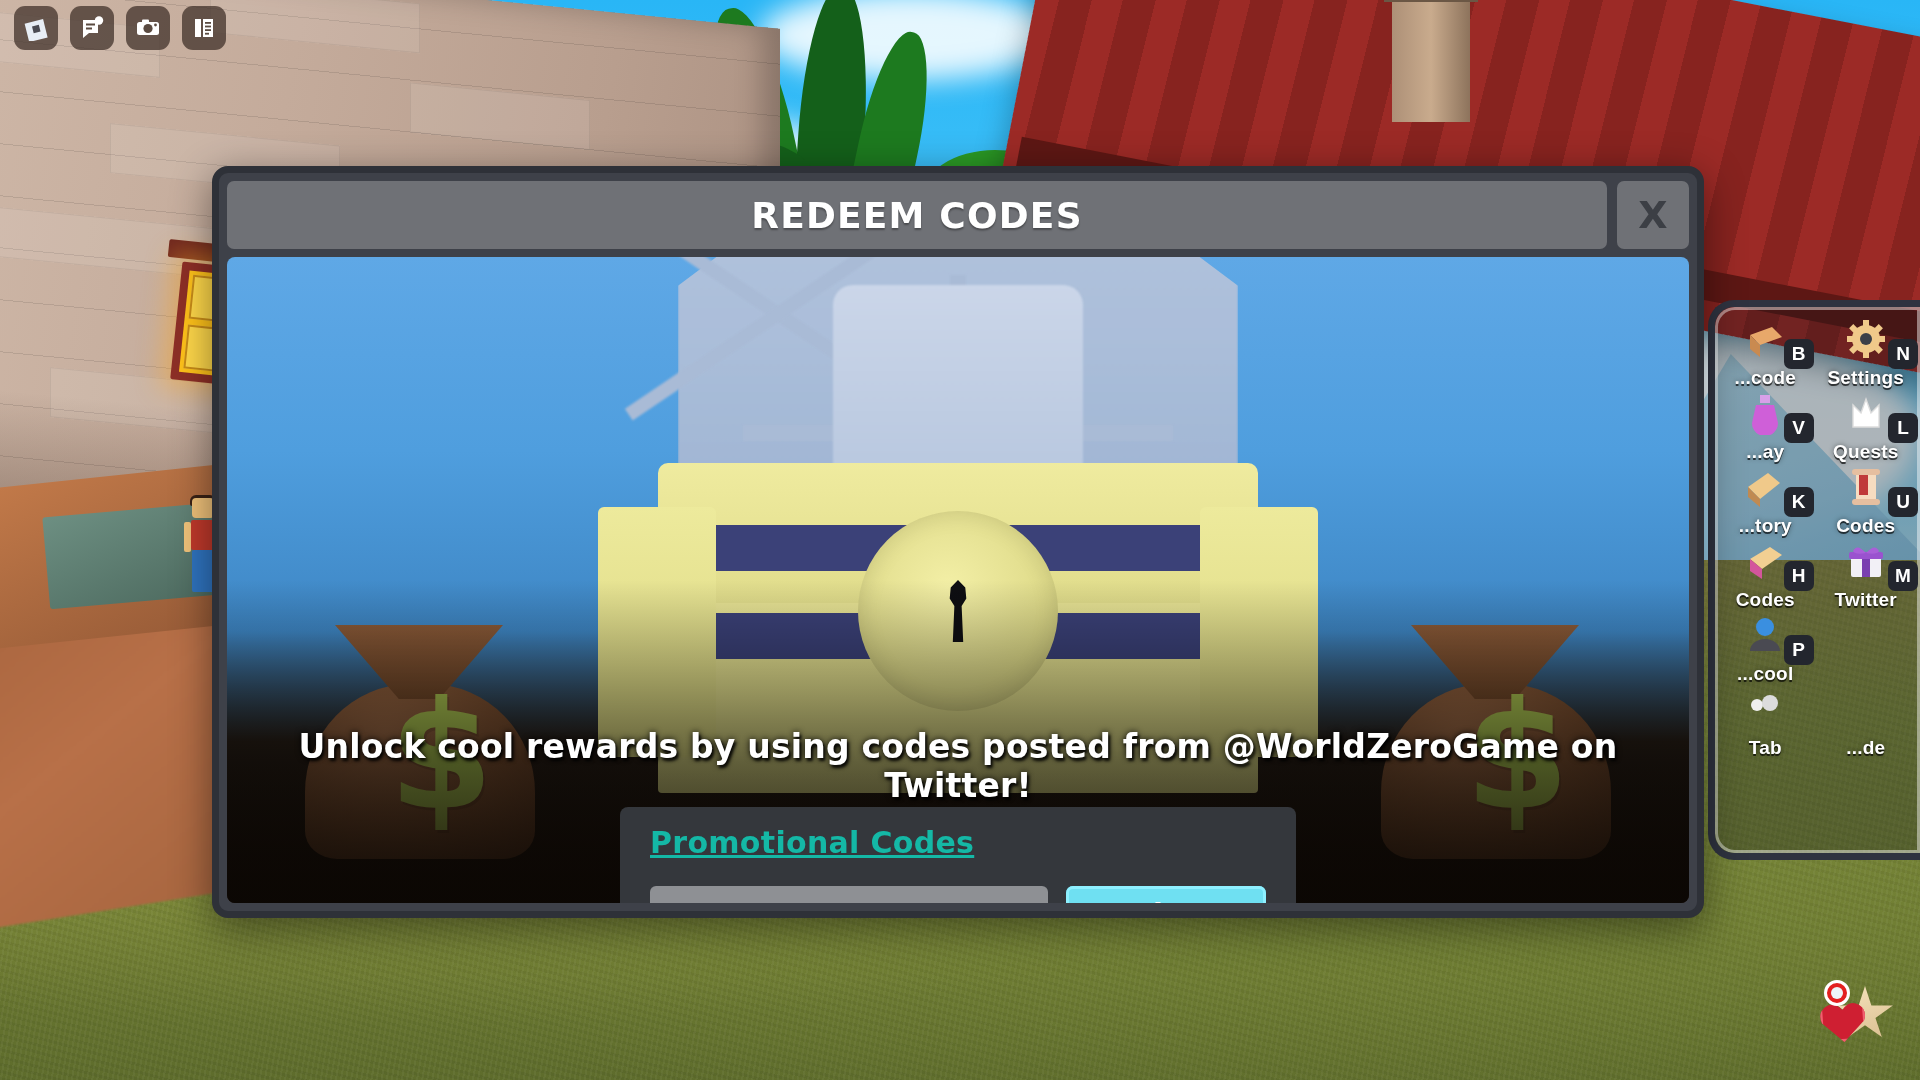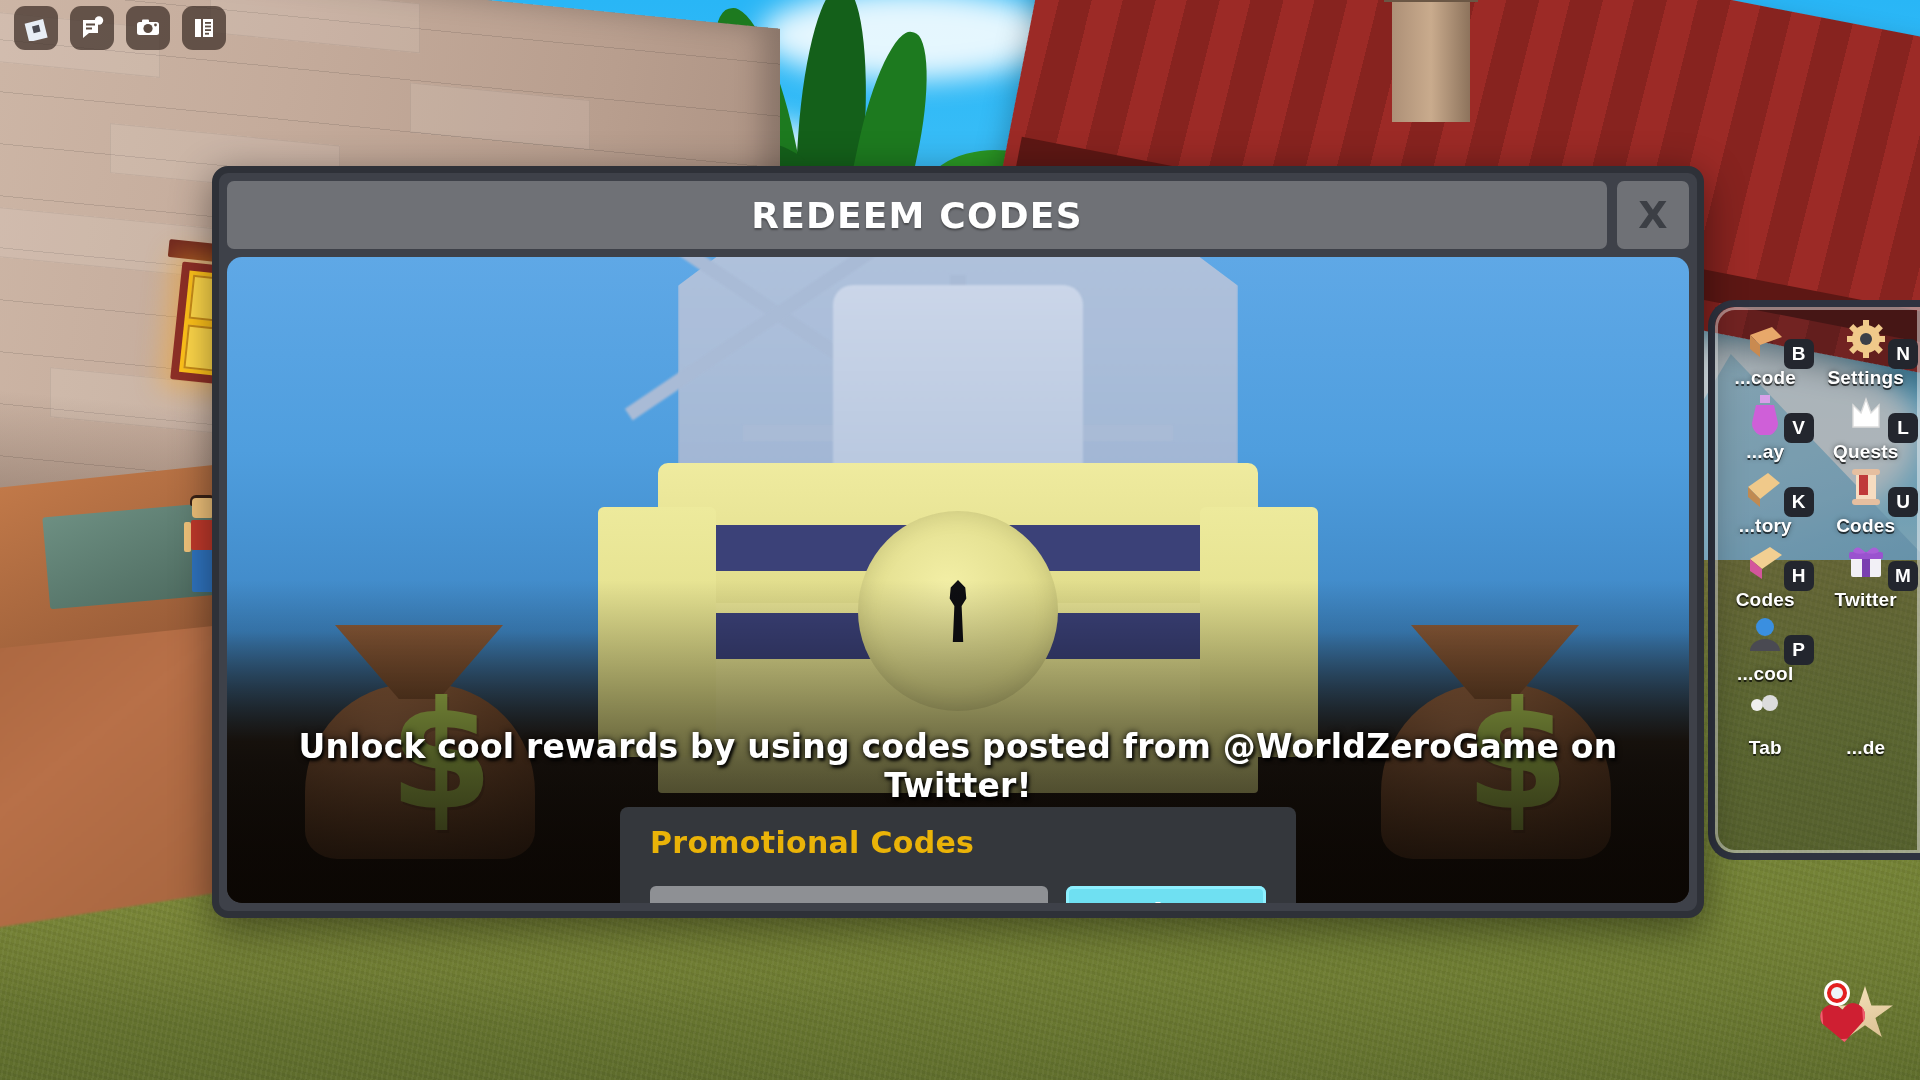--- a/index.html
+++ b/index.html
@@ -249,21 +249,21 @@
     width:72px; background:#6f7176; border-radius:7px;
     display:flex; align-items:center; justify-content:center;
     cursor:pointer;
   }
   .dlg-close span{
     font-size:38px; font-weight:700; color:#3c3f45; line-height:1;
     font-family:"DejaVu Sans", sans-serif;
   }
 
   .dlg-body{
-    position:relative; flex:1; border-radius:15px; overflow:hidden;
+    position:relative; flex:1; border-radius:8px; overflow:hidden;
     background:linear-gradient(180deg,#5fa8e6 0%, #4f9ede 30%, #3e86c4 58%, #2b2118 75%, #1a1008 100%);
   }
   
   .vault-back{
     position:absolute; left:50%; top:-30px; transform:translateX(-50%);
     width:560px; height:420px;
     background:linear-gradient(180deg,#b9c6dd,#9fb0cd);
     clip-path:polygon(14% 0,86% 0,100% 14%,100% 86%,86% 100%,14% 100%,0 86%,0 14%);
     filter:blur(1px);
     opacity:.92;
@@ -344,21 +344,21 @@
   }
 
   .promo-panel{
     position:absolute; left:50%; transform:translateX(-50%);
     top:550px; width:676px; height:170px;
     background:#34373c; border-radius:8px;
     padding:18px 30px;
   }
   .promo-title{
     font-family:"DejaVu Sans", sans-serif;
-    font-size:30px; font-weight:700; color:#eab308; letter-spacing:.3px;
+    font-size:30px; font-weight:700; color:#14b8a6; letter-spacing:.3px;text-decoration:underline;
   }
   .promo-row{ display:flex; gap:18px; margin-top:26px; align-items:center; }
   .code-input{
     flex:1; height:56px; background:#8e9094; border:none; border-radius:6px;
     padding:0 18px; color:#fff;
     font-family:"DejaVu Sans", sans-serif; font-size:22px; font-weight:700;
     outline:none;
   }
   .code-input::placeholder{ color:#c5c7ca; font-weight:700; }
   .redeem-btn{

